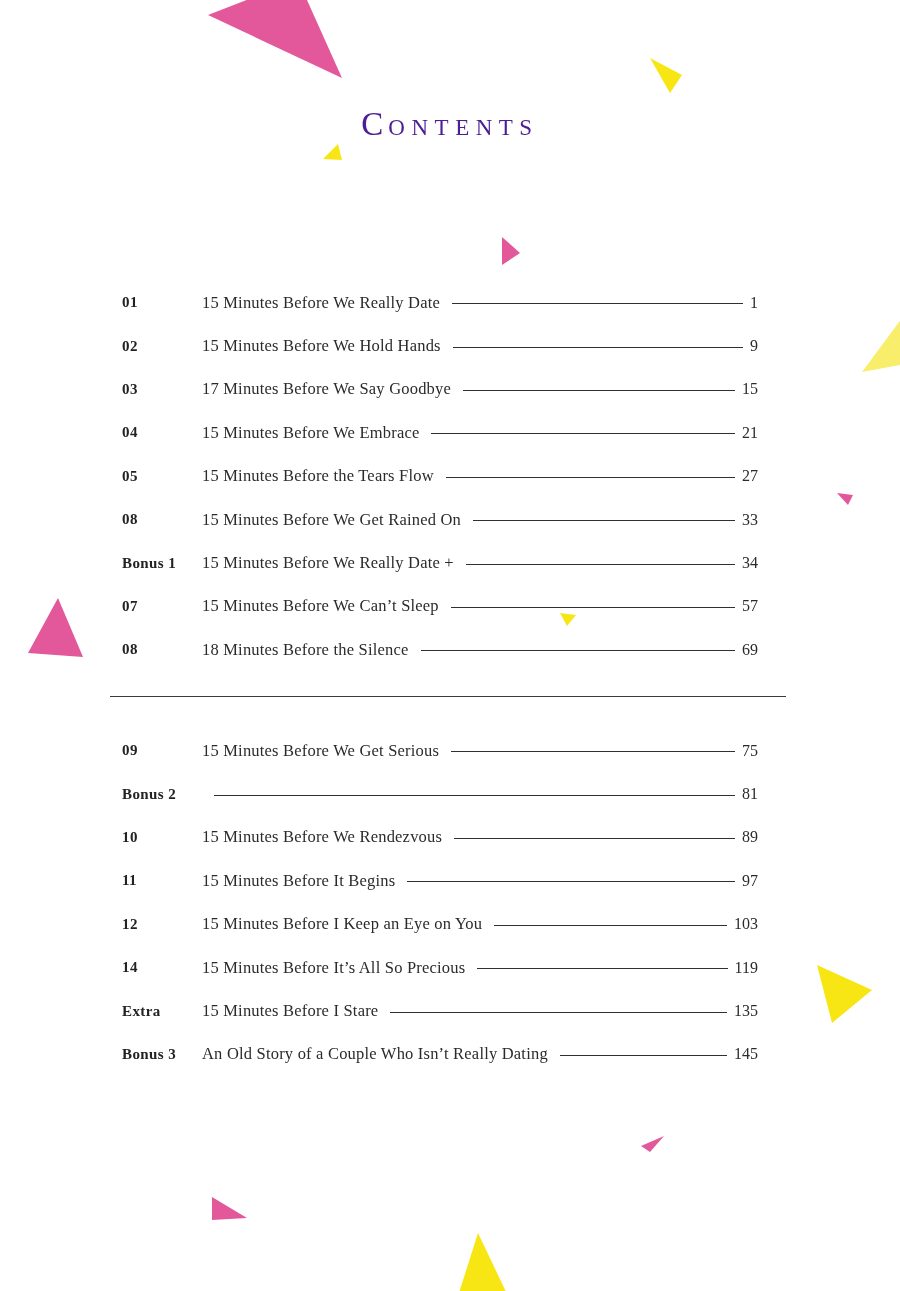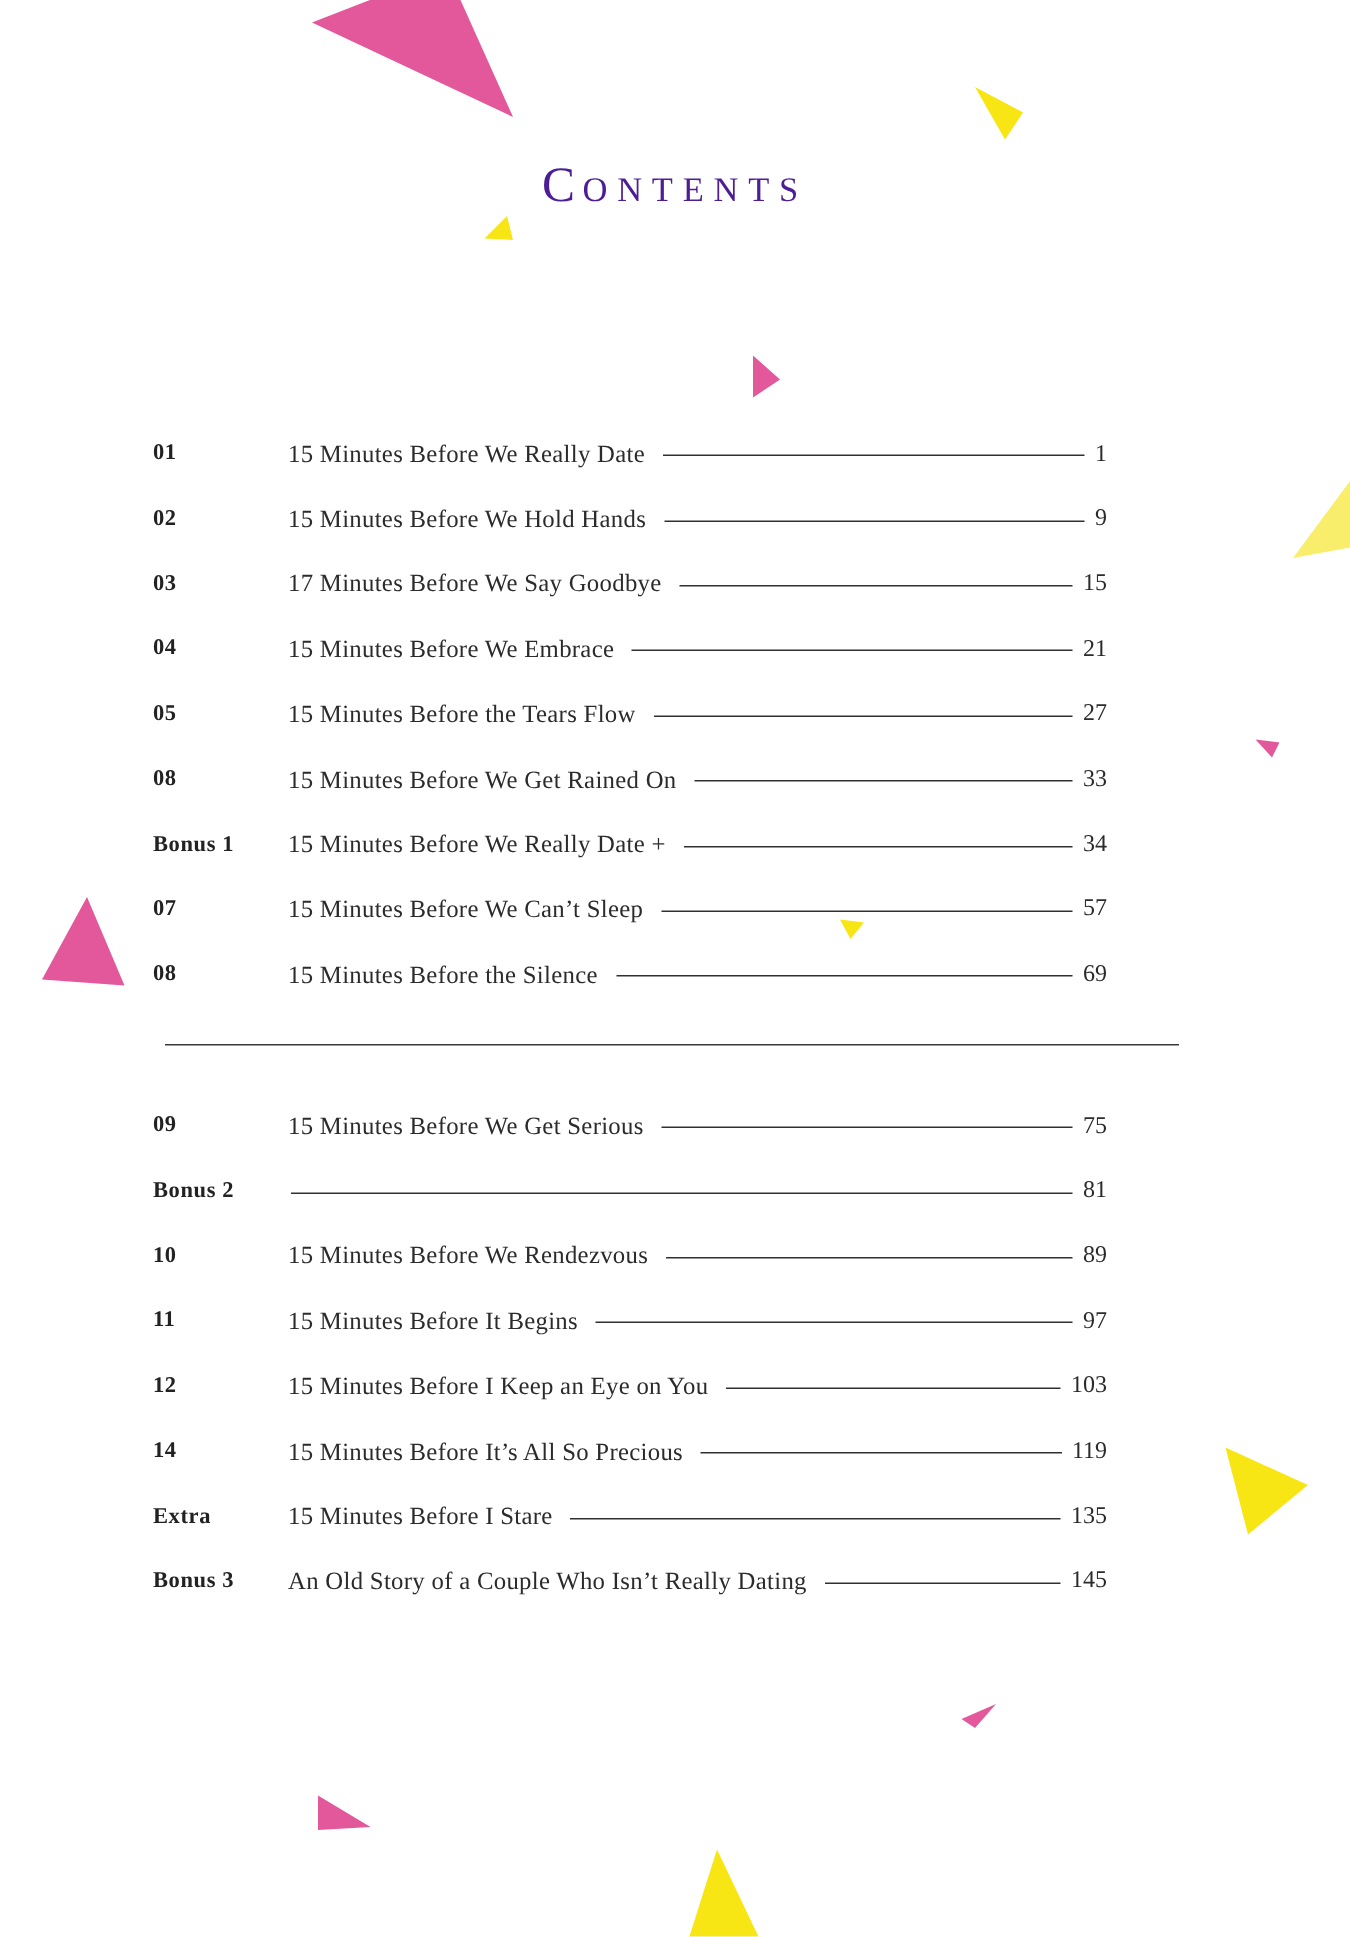--- a/index.html
+++ b/index.html
@@ -9,29 +9,29 @@
     font-family:"Liberation Serif","DejaVu Serif",serif;
     color:#2b2b2b;
   }
   .deco-layer { position:absolute; left:0; top:0; width:900px; height:1291px; pointer-events:none; }
   .page-title {
     position:absolute; top:106px; left:0; width:100%;
     text-align:center; color:#4c1d95; white-space:nowrap;
   }
   .page-title .cap   { font-size:33px; letter-spacing:5px; }
   .page-title .rest  { font-size:23px; letter-spacing:6.5px; }
-  .toc { position:absolute; left:102px; width:636px; }
+  .toc { position:absolute; left:122px; width:636px; }
   #section1 { top:281px; }
   #section2 { top:729px; }
   .row { display:flex; align-items:center; height:43.4px; font-size:16.5px; }
   .num {
     flex:none; width:80px; font-weight:bold; font-size:15px;
     color:#222; letter-spacing:0.4px;
   }
-  .chapter-title { flex:none; white-space:nowrap; letter-spacing:0.2px;margin-left:10px; }
+  .chapter-title { flex:none; white-space:nowrap; letter-spacing:0.2px; }
   .leader {
     flex:1; height:0; border-top:1.8px solid #303030;
     margin-left:12px; margin-right:7px; min-width:16px;
     transform:translateY(1px);
   }
   .pg { flex:none; font-size:16px; }
   .divider {
     position:absolute; left:110px; top:696px; width:676px;
     border-top:1.6px solid #3a3a3a; height:0;
   }
@@ -102,21 +102,21 @@
     <span class="pg">34</span>
   </div>
   <div class="row">
     <span class="num">07</span>
     <span class="chapter-title">15 Minutes Before We Can’t Sleep</span>
     <span class="leader"></span>
     <span class="pg">57</span>
   </div>
   <div class="row">
     <span class="num">08</span>
-    <span class="chapter-title">15 Minutes Before the Silence</span>
+    <span class="chapter-title">18 Minutes Before the Silence</span>
     <span class="leader"></span>
     <span class="pg">69</span>
   </div>
 </div>
 
 <div class="divider"></div>
 
 <div class="toc" id="section2">
   <div class="row">
     <span class="num">09</span>

